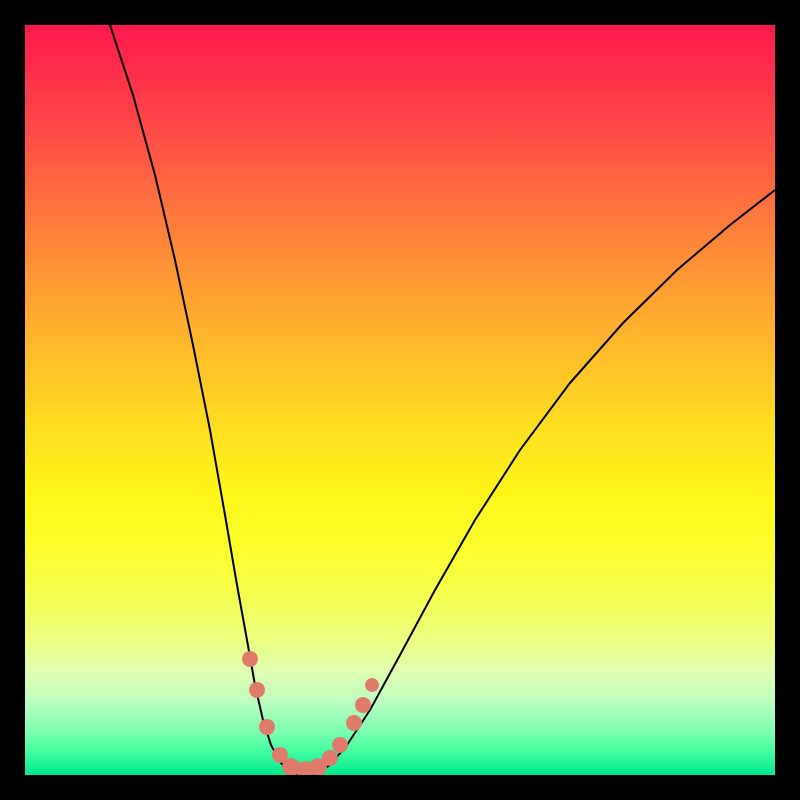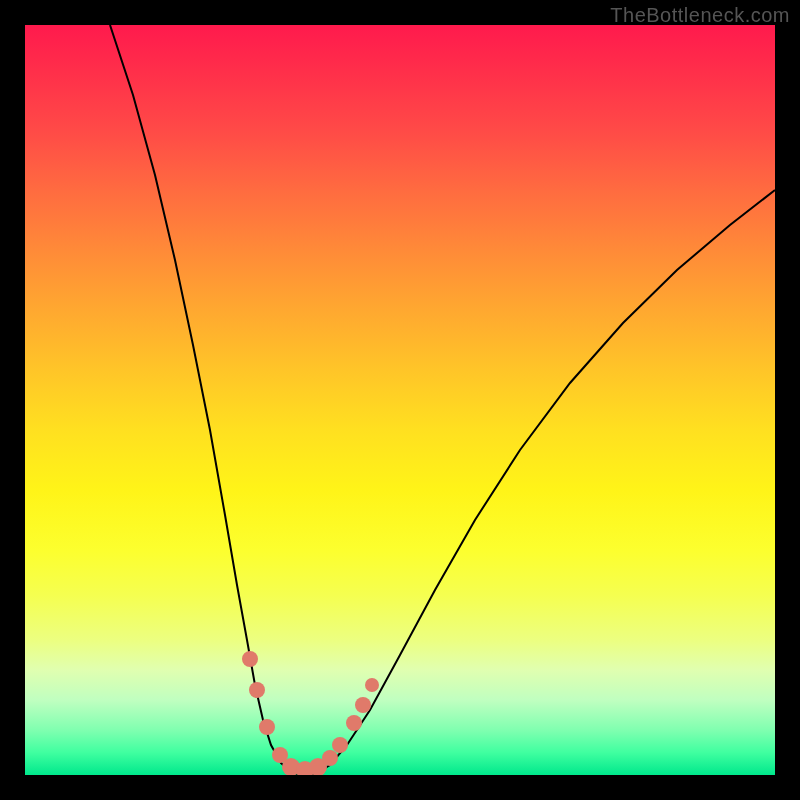--- a/index.html
+++ b/index.html
@@ -70,21 +70,20 @@
   }
   .marker {
     fill: #e07a6a;
     stroke: none;
   }
 </style>
 </head>
 <body>
 
 <div class="frame">
-  <div class="watermark">TheBottleneck.com</div>
 
   <div class="plot-area">
     <div class="gradient-bg"></div>
 
     <svg class="curves" viewBox="0 0 750 750" preserveAspectRatio="none">
       <path id="left-path" class="curve-stroke" d="M 85 0 L 108 70 L 130 150 L 150 235 L 168 320 L 185 405 L 200 490 L 212 560 L 222 615 L 230 660 L 238 695 L 246 720 L 256 738 L 268 748 L 280 750"></path>
       <path id="right-path" class="curve-stroke" d="M 280 750 L 292 748 L 305 740 L 322 720 L 345 685 L 375 630 L 410 565 L 450 495 L 495 425 L 545 358 L 598 298 L 652 245 L 705 200 L 750 165"></path>
       <g id="markers-group">
           <circle cx="225" cy="634" r="8" class="marker"></circle>
           <circle cx="232" cy="665" r="8" class="marker"></circle>

